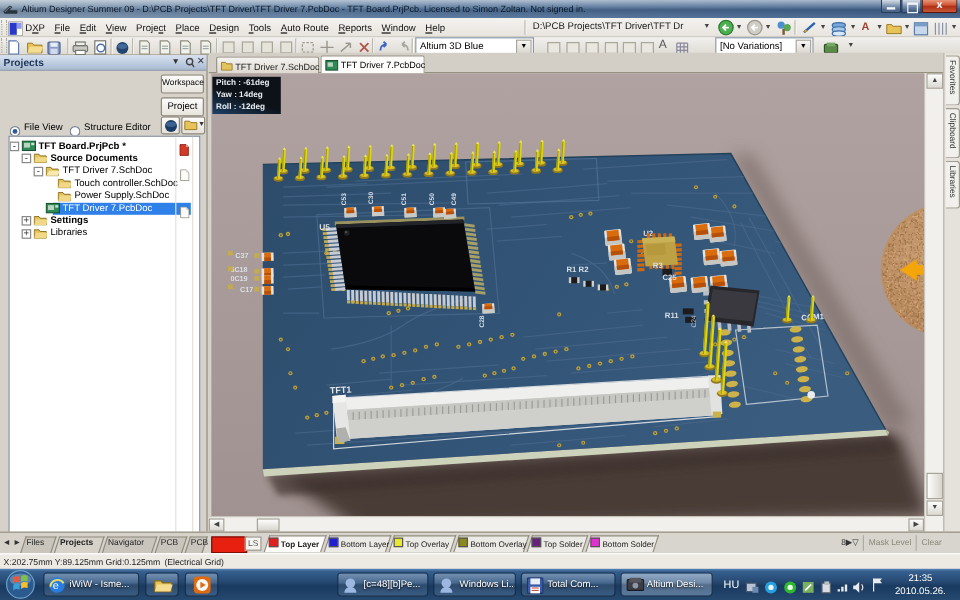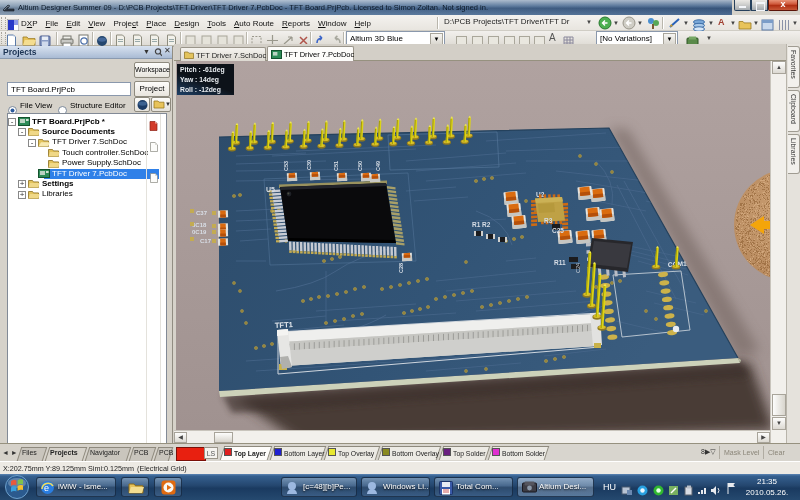--- a/index.html
+++ b/index.html
@@ -1,19 +1,19 @@
 <!DOCTYPE html>
 <html><head><meta charset="utf-8"><style>
 * {margin:0;padding:0;box-sizing:content-box}
 body {font-family:"Liberation Sans",sans-serif;width:800px;height:500px;overflow:hidden;position:relative;background:#d6d2ca}
 .abs {position:absolute}
 .exp {position:absolute;width:8px;height:8px;border:1px solid #888;background:#fff;font-size:8px;line-height:6px;text-align:center;color:#333;box-sizing:border-box}
 </style></head><body>
 
-<div class="abs" style="left:0;top:0;width:732px;height:15px;background:linear-gradient(rgba(255,255,255,0.55),rgba(255,255,255,0.12) 40%,rgba(0,0,20,0.12) 55%,rgba(255,255,255,0.08)),linear-gradient(90deg,#7e95ad,#54759b 40%,#3e5f88)">
+<div class="abs" style="left:0;top:0;width:800px;height:15px;background:linear-gradient(rgba(255,255,255,0.55),rgba(255,255,255,0.12) 40%,rgba(0,0,20,0.12) 55%,rgba(255,255,255,0.08)),linear-gradient(90deg,#7e95ad,#54759b 40%,#3e5f88)">
   <svg width="13" height="11" style="position:absolute;left:2px;top:2px">
       <path d="M1 8l5-5 2 1-3 3h7v2H2z" fill="#303a46" stroke="#141c26" stroke-width="0.6"></path>
       <path d="M2 8l4-4 1.6 0.8" stroke="#8a97a6" stroke-width="0.7" fill="none"></path>
     </svg>
   <div class="abs" style="left:18px;top:2.5px;font-size:7.5px;color:#0a1828;white-space:nowrap">Altium Designer Summer 09 - D:\PCB Projects\TFT Driver\TFT Driver 7.PcbDoc - TFT Board.PrjPcb. Licensed to Simon Zoltan. Not signed in.</div>
   <div class="abs" style="left:734px;top:0;width:17px;height:11px;background:linear-gradient(rgba(255,255,255,0.5),rgba(190,200,215,0.3) 45%,rgba(90,110,135,0.4));border:1px solid #26405c;border-top:none;border-radius:0 0 2px 2px;box-sizing:border-box">
     <div class="abs" style="left:4px;top:6px;width:7px;height:2px;background:#f4f6fa"></div>
     </div>
   <div class="abs" style="left:751px;top:0;width:17px;height:11px;background:linear-gradient(rgba(255,255,255,0.5),rgba(190,200,215,0.3) 45%,rgba(90,110,135,0.4));border:1px solid #26405c;border-top:none;box-sizing:border-box">
     <div class="abs" style="left:4px;top:2px;width:7px;height:6px;border:1px solid #f4f6fa;border-top-width:2px"></div>
@@ -203,21 +203,20 @@
   <div class="abs" style="left:0;top:0;width:172px;height:13px;background:linear-gradient(#d8e2f0,#a9bbd4);border-bottom:1px solid #8a9ab0;box-sizing:border-box">
     <div class="abs" style="left:3px;top:1px;font-size:8.5px;font-weight:bold;color:#1c3454">Projects</div>
     <div class="abs" style="left:143px;top:2px;font-size:7px;color:#333">▼</div>
     <svg width="8" height="9" style="position:absolute;left:154px;top:2px">
         <circle cx="4" cy="3.4" r="2.6" fill="none" stroke="#444" stroke-width="1.2"></circle>
         <path d="M5.8 5.2L8 8" stroke="#444" stroke-width="1.2"></path>
       </svg>
     <div class="abs" style="left:164px;top:0px;font-size:8px;color:#333">✕</div>
   </div>
   <div class="abs" style="left:134px;top:16px;width:36px;height:16px;background:linear-gradient(#fdfcfa,#e8e5de);border:1px solid #8e8a7e;border-radius:2px;box-sizing:border-box;font-size:7px;text-align:center;line-height:14px">Workspace</div>
-  <div class="abs" style="left:7px;top:36px;width:124px;height:14px;background:#fff;border:1px solid #8a98ac;box-sizing:border-box;font-size:8px;padding:2px 0 0 3px">TFT Board.PrjPcb</div>
   <div class="abs" style="left:134px;top:35px;width:36px;height:16px;background:linear-gradient(#fdfcfa,#e8e5de);border:1px solid #8e8a7e;border-radius:2px;box-sizing:border-box;font-size:8px;text-align:center;line-height:14px">Project</div>
   <div class="abs" style="left:8px;top:55px"><svg width="9" height="9">
         <circle cx="4.5" cy="4.5" r="4" fill="#fff" stroke="#7a8798"></circle>
         <circle cx="4.5" cy="4.5" r="2" fill="#2c5a9c"></circle>
       </svg></div>
   <div class="abs" style="left:20px;top:55px;font-size:8px">File View</div>
   <div class="abs" style="left:58px;top:55px"><svg width="9" height="9">
         <circle cx="4.5" cy="4.5" r="4" fill="#fff" stroke="#7a8798"></circle>
       </svg></div>
   <div class="abs" style="left:70px;top:55px;font-size:8px">Structure Editor</div>
@@ -1235,21 +1234,21 @@
     <div style="position:absolute;left:87px;top:3px;width:42px;height:14px;background:#c9c5bd;border:1px solid #8e897d;border-bottom:none;transform:skewX(-18deg);box-sizing:border-box"></div>
     <div style="position:absolute;left:90px;top:5px;font-size:7px;font-weight:normal;color:#222;white-space:nowrap">Navigator</div>
     <div style="position:absolute;left:131px;top:3px;width:23px;height:14px;background:#c9c5bd;border:1px solid #8e897d;border-bottom:none;transform:skewX(-18deg);box-sizing:border-box"></div>
     <div style="position:absolute;left:134px;top:5px;font-size:7px;font-weight:normal;color:#222;white-space:nowrap">PCB</div>
     <div style="position:absolute;left:156px;top:3px;width:15px;height:14px;background:#c9c5bd;border:1px solid #8e897d;border-bottom:none;transform:skewX(-18deg);box-sizing:border-box"></div>
     <div style="position:absolute;left:159px;top:5px;font-size:7px;font-weight:normal;color:#222;white-space:nowrap">PCB</div>
 </div>
 
 <div class="abs" style="left:0;top:461px;width:800px;height:13px;background:#edeae4;border-top:1px solid #fff;box-sizing:border-box">
   <div class="abs" style="left:3px;top:2px;font-size:7.2px;color:#222;white-space:nowrap">X:202.75mm Y:89.125mm</div>
-    <div class="abs" style="left:88px;top:2px;font-size:7.2px;color:#222;white-space:nowrap">Simi:0.125mm</div>
+    <div class="abs" style="left:88px;top:2px;font-size:7.2px;color:#222;white-space:nowrap">Grid:0.125mm</div>
     <div class="abs" style="left:137px;top:2px;font-size:7.2px;color:#222;white-space:nowrap">(Electrical Grid)</div>
 </div>
 
 <div class="abs" style="left:0;top:474px;width:800px;height:26px;background:linear-gradient(#5d86b5 0%,#35608f 8%,#24466e 45%,#1a3a60 55%,#25496f 100%)">
   <svg width="30" height="26" style="position:absolute;left:2px;top:0">
       <circle cx="15" cy="13" r="11.5" fill="#2b5a8e"></circle>
       <circle cx="15" cy="13" r="11.5" fill="none" stroke="#6da0cc" stroke-width="1"></circle>
       <ellipse cx="15" cy="9" rx="9" ry="5" fill="rgba(255,255,255,0.25)"></ellipse>
     <g transform="translate(15,13)">
         <path d="M-6 -1.2c1.6-1.2 3-1.4 5.4-0.6v-4.6c-2.4-0.8-3.8-0.6-5.4 0.6z" fill="#e85a3c"></path>

